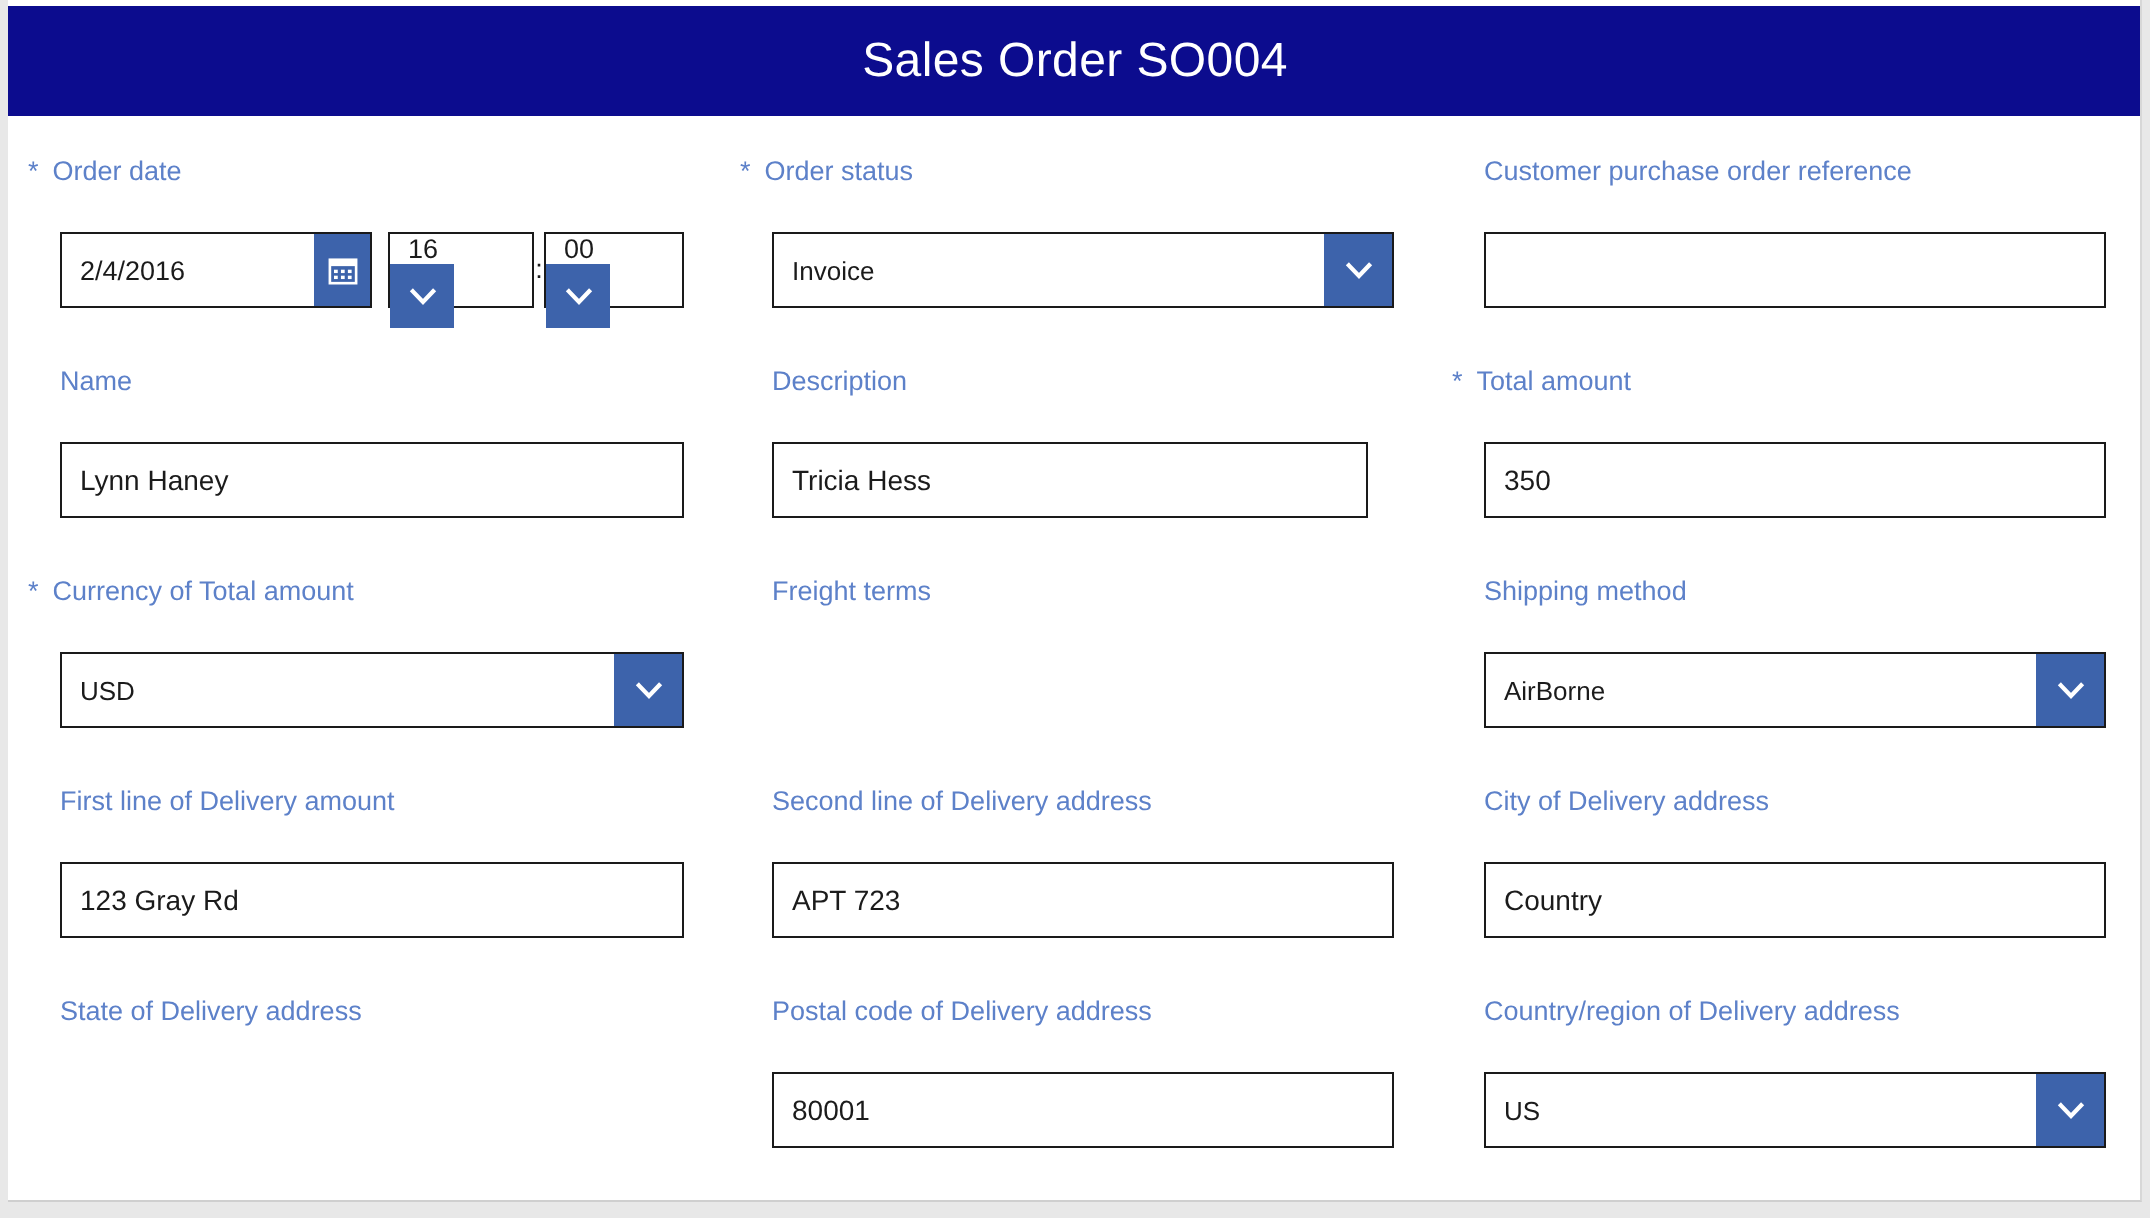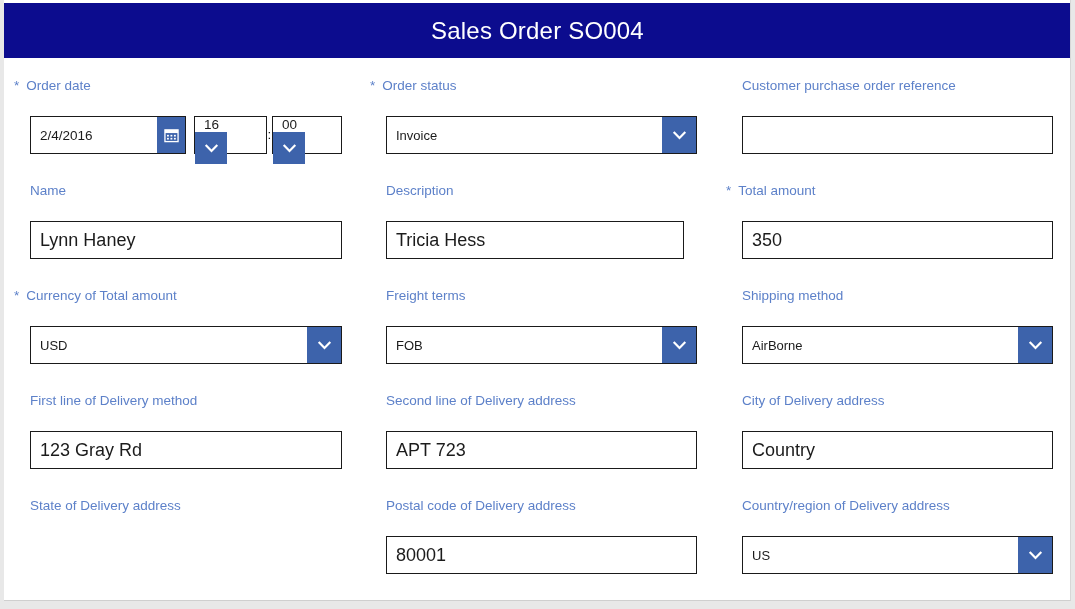--- a/index.html
+++ b/index.html
@@ -89,21 +89,21 @@
 
   
   .textbox {
     box-sizing: border-box;
     height: 38px;
     background: #ffffff;
     border: 1.6px solid #1a1a1a;
     display: flex;
     align-items: center;
     padding-left: 9px;
-    font-size: 18px;
+    font-size: 14px;
     color: #1b1b1b;
     font-family: "Liberation Sans", sans-serif;
     white-space: nowrap;
     overflow: hidden;
   }
 
   
   .combo {
     box-sizing: border-box;
     height: 38px;
@@ -302,43 +302,35 @@
         <div class="combo-btn">
           <svg class="chev" viewBox="0 0 16 16">
             <path d="M2.6 5 L8 10.6 L13.4 5" fill="none" stroke="#ffffff" stroke-width="2.3" stroke-linecap="square"></path>
           </svg>
         </div>
       </div>
 
       <div class="field" style="left:382px; top:230px; width:320px;">
         <span class="field-label">Freight terms</span>
       </div>
-      <div class="combo" style="position:absolute; left:382px; top:268px; width:311px;">
-        <div class="combo-value">FOB</div>
-        <div class="combo-btn">
-          <svg class="chev" viewBox="0 0 16 16">
-            <path d="M2.6 5 L8 10.6 L13.4 5" fill="none" stroke="#ffffff" stroke-width="2.3" stroke-linecap="square"></path>
-          </svg>
-        </div>
-      </div>
 
       <div class="field" style="left:738px; top:230px; width:320px;">
         <span class="field-label">Shipping method</span>
       </div>
       <div class="combo" style="position:absolute; left:738px; top:268px; width:311px;">
         <div class="combo-value">AirBorne</div>
         <div class="combo-btn">
           <svg class="chev" viewBox="0 0 16 16">
             <path d="M2.6 5 L8 10.6 L13.4 5" fill="none" stroke="#ffffff" stroke-width="2.3" stroke-linecap="square"></path>
           </svg>
         </div>
       </div>
 
       <div class="field" style="left:26px; top:335px; width:330px;">
-        <span class="field-label">First line of Delivery method</span>
+        <span class="field-label">First line of Delivery amount</span>
       </div>
       <div class="textbox" style="position:absolute; left:26px; top:373px; width:312px;">123 Gray Rd</div>
 
       <div class="field" style="left:382px; top:335px; width:330px;">
         <span class="field-label">Second line of Delivery address</span>
       </div>
       <div class="textbox" style="position:absolute; left:382px; top:373px; width:311px;">APT 723</div>
 
       <div class="field" style="left:738px; top:335px; width:330px;">
         <span class="field-label">City of Delivery address</span>

